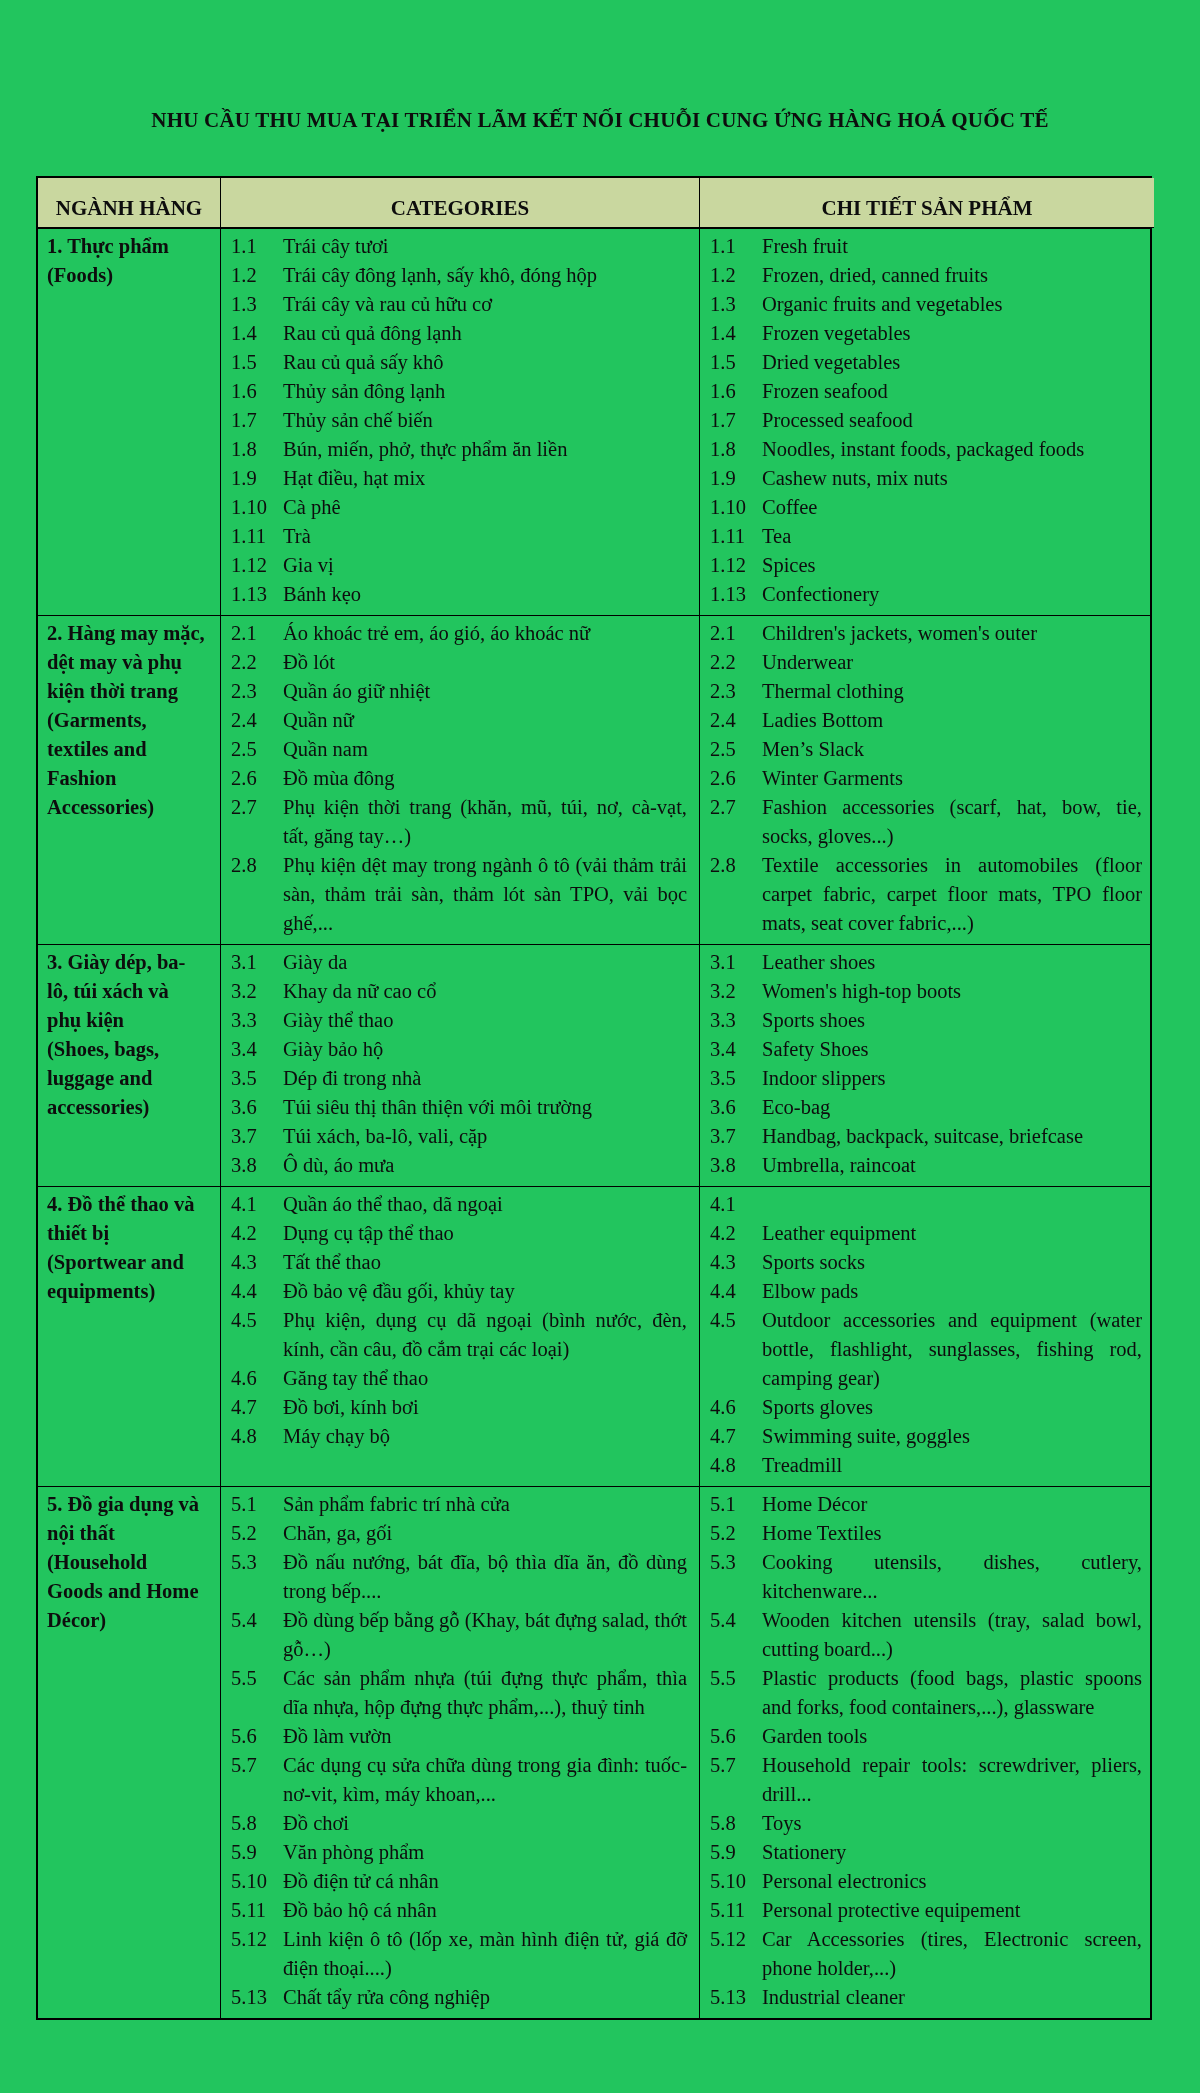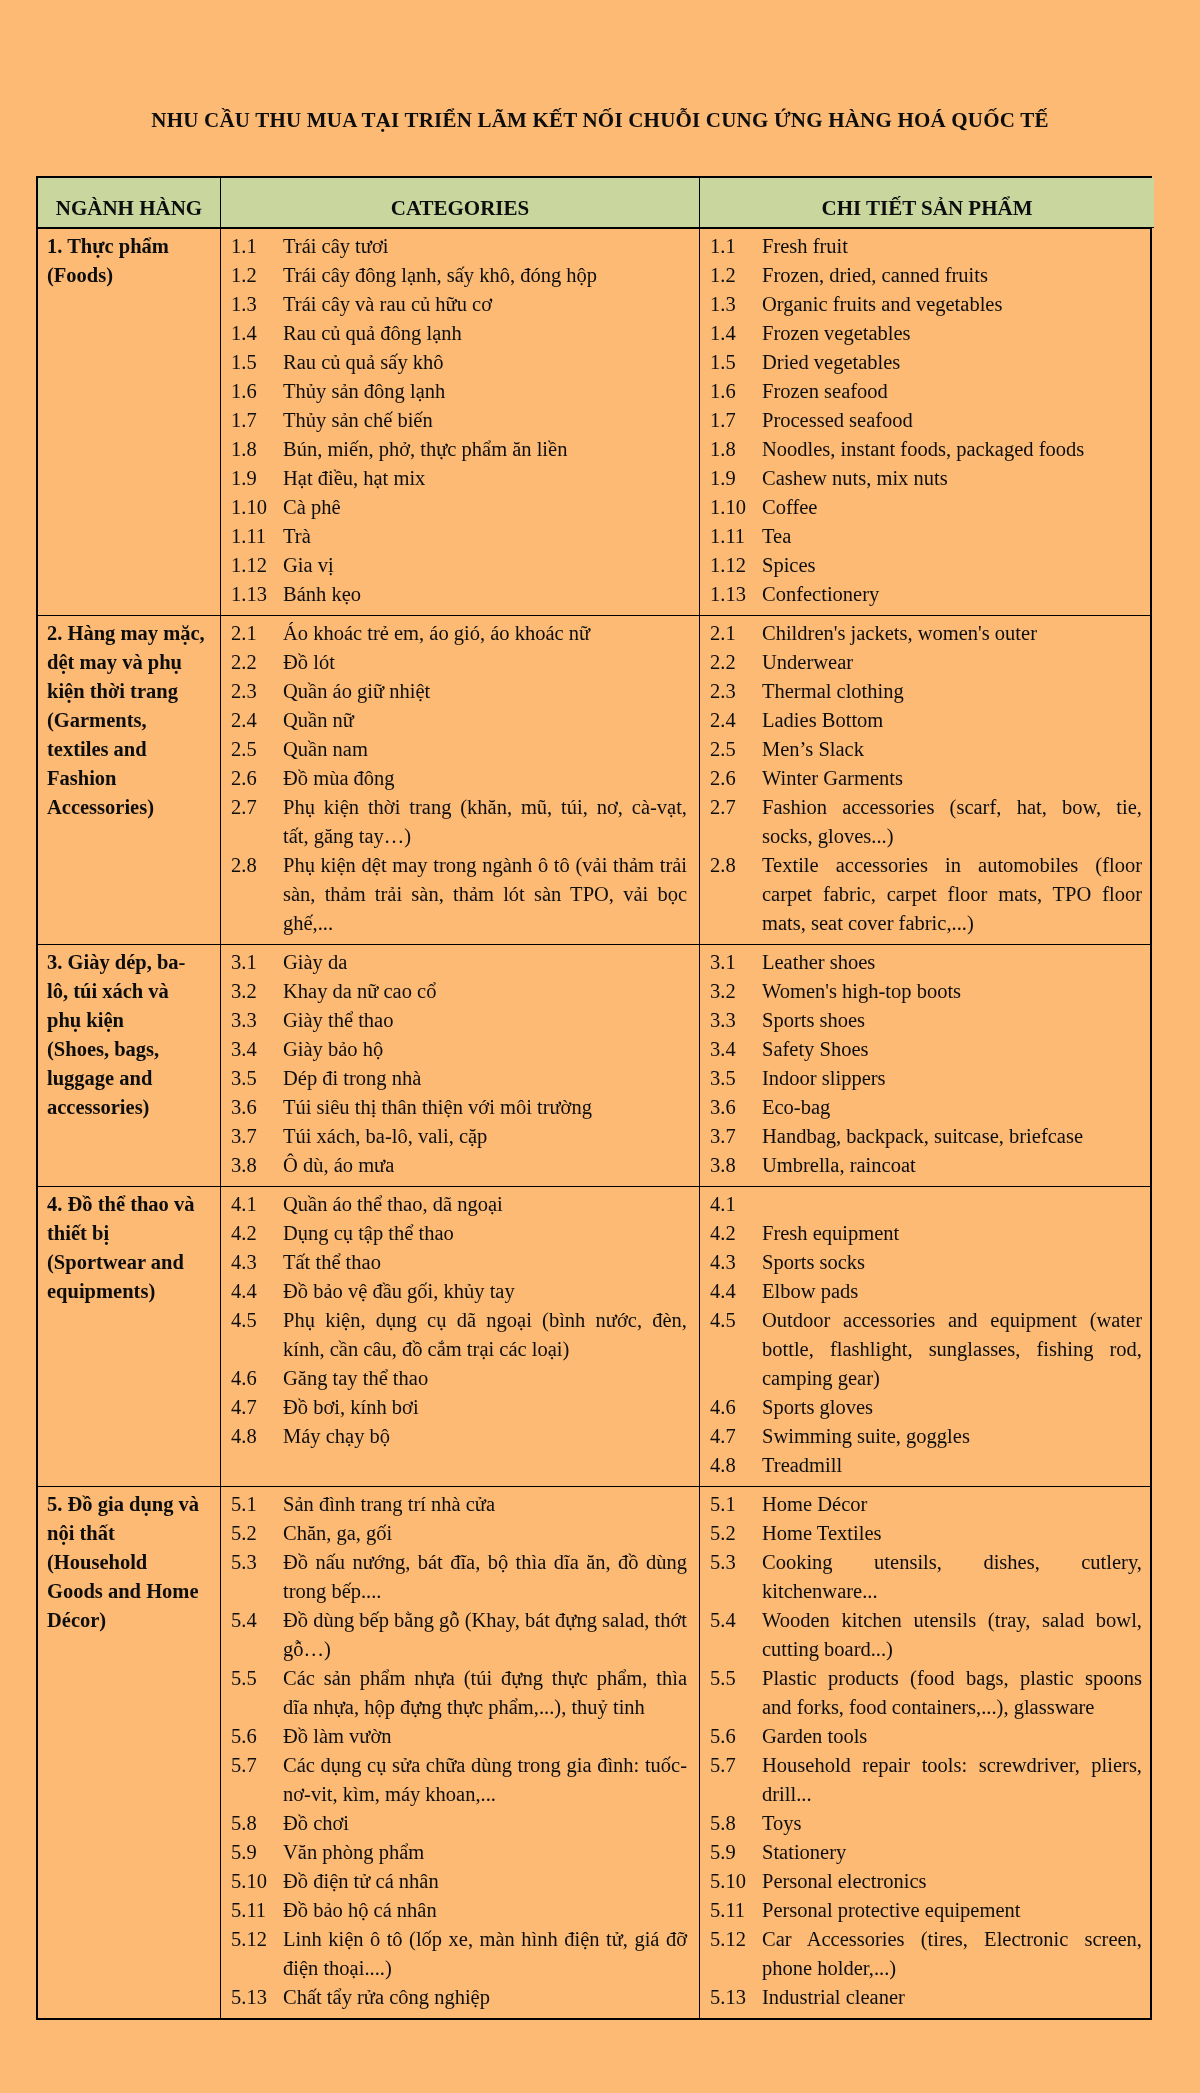--- a/index.html
+++ b/index.html
@@ -1,17 +1,17 @@
 <!DOCTYPE html>
 <html><head>
 <meta charset="utf-8">
 <style>
   html,body{margin:0;padding:0;background:#ffffff;}
   .page{
-    width:1200px;min-height:2093px;background:#fdba74;color:#0d0d0d;
+    width:1200px;min-height:2093px;background:#22c55e;color:#0d0d0d;
     font-family:"Liberation Serif","DejaVu Serif",serif;
     box-sizing:border-box;position:relative;
   }
   .title{padding-top:100px;margin:0;text-align:center;font-weight:bold;}
   .title .tl{display:block;font-size:21px;line-height:40px;letter-spacing:0.2px;}
   .ttable{
     margin:36px 0 0 36px;width:1116px;border:2px solid #000;box-sizing:border-box;
     font-size:20.5px;line-height:29px;
   }
   .row{display:grid;grid-template-columns:182px 479px 455px;}
@@ -355,21 +355,21 @@
               <div class="num">4.8</div>
               <div class="txt">Máy chạy bộ</div>
             </div>
           </div>
           <div class="cell c3 items">
             <div class="item">
               <div class="num">4.1</div>
             </div>
             <div class="item">
               <div class="num">4.2</div>
-              <div class="txt">Fresh equipment</div>
+              <div class="txt">Leather equipment</div>
             </div>
             <div class="item">
               <div class="num">4.3</div>
               <div class="txt">Sports socks</div>
             </div>
             <div class="item">
               <div class="num">4.4</div>
               <div class="txt">Elbow pads</div>
             </div>
             <div class="item">
@@ -394,21 +394,21 @@
           <div class="cell c1 label-cell">
             <div class="label-line">5. Đồ gia dụng và</div>
             <div class="label-line">nội thất</div>
             <div class="label-line">(Household</div>
             <div class="label-line">Goods and Home</div>
             <div class="label-line">Décor)</div>
           </div>
           <div class="cell c2 items">
             <div class="item">
               <div class="num">5.1</div>
-              <div class="txt">Sản đình trang trí nhà cửa</div>
+              <div class="txt">Sản phẩm fabric trí nhà cửa</div>
             </div>
             <div class="item">
               <div class="num">5.2</div>
               <div class="txt">Chăn, ga, gối</div>
             </div>
             <div class="item">
               <div class="num">5.3</div>
               <div class="txt">Đồ nấu nướng, bát đĩa, bộ thìa dĩa ăn, đồ dùng trong bếp....</div>
             </div>
             <div class="item">

